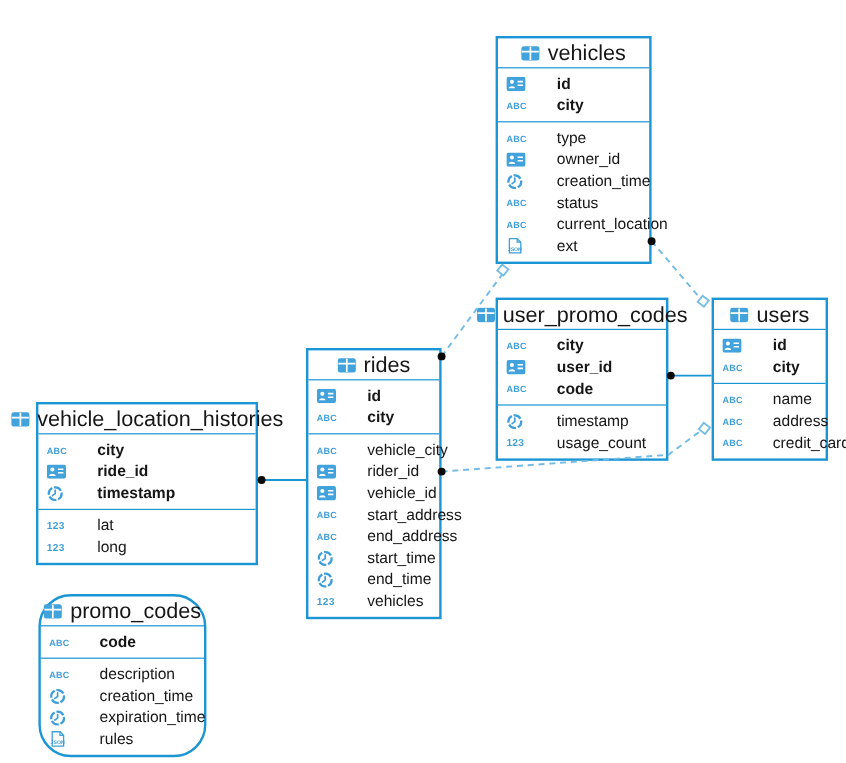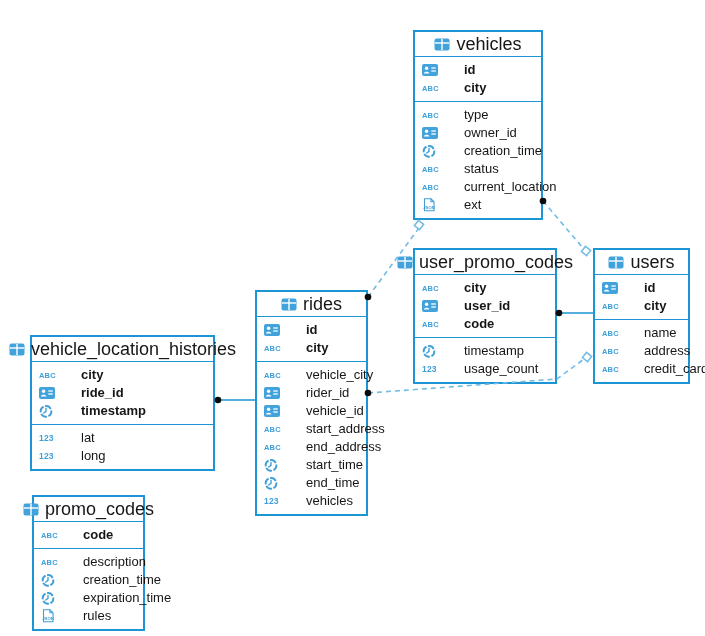--- a/index.html
+++ b/index.html
@@ -388,21 +388,21 @@
           <span class="lb">lat</span>
         </div>
         <div class="row">
           <span class="ic">
             <span class="txt-ic" style="font-size:8.5px;">123</span>
           </span>
           <span class="lb">long</span>
         </div>
       </div>
     </div>
-    <div class="tbl" style="left: 32px; top: 495px; width: 113px;">
+    <div class="tbl" style="left: 32px; top: 495px; width: 140px; border-radius: 27px;">
       <div class="hd">
         <span class="ic">
           <svg width="16" height="13" viewBox="0 0 16 13">
             <rect x="0.5" y="0.5" width="15" height="12" rx="2" fill="#42a3dc"></rect>
             <line x1="1" y1="5" x2="15" y2="5" stroke="#fff" stroke-width="1.4"></line>
             <line x1="8" y1="1" x2="8" y2="12" stroke="#fff" stroke-width="1.4"></line>
           </svg>
         </span>
         <span class="nm">promo_codes</span>
       </div>

